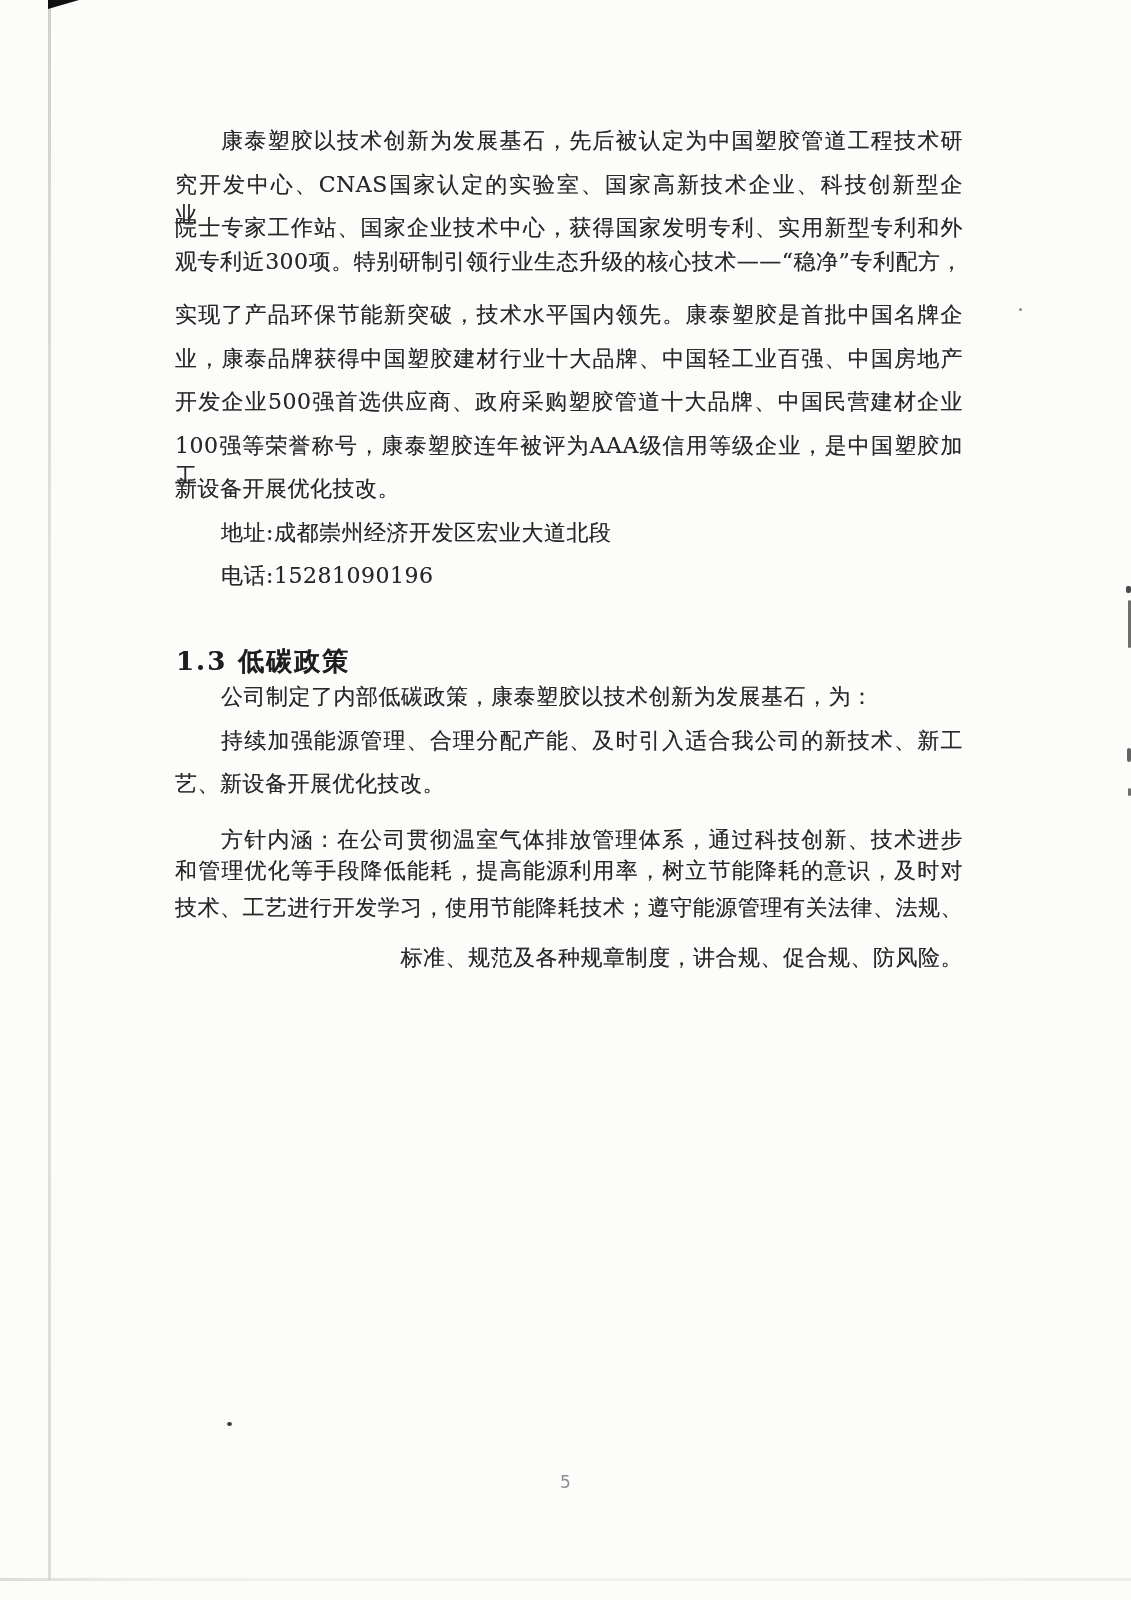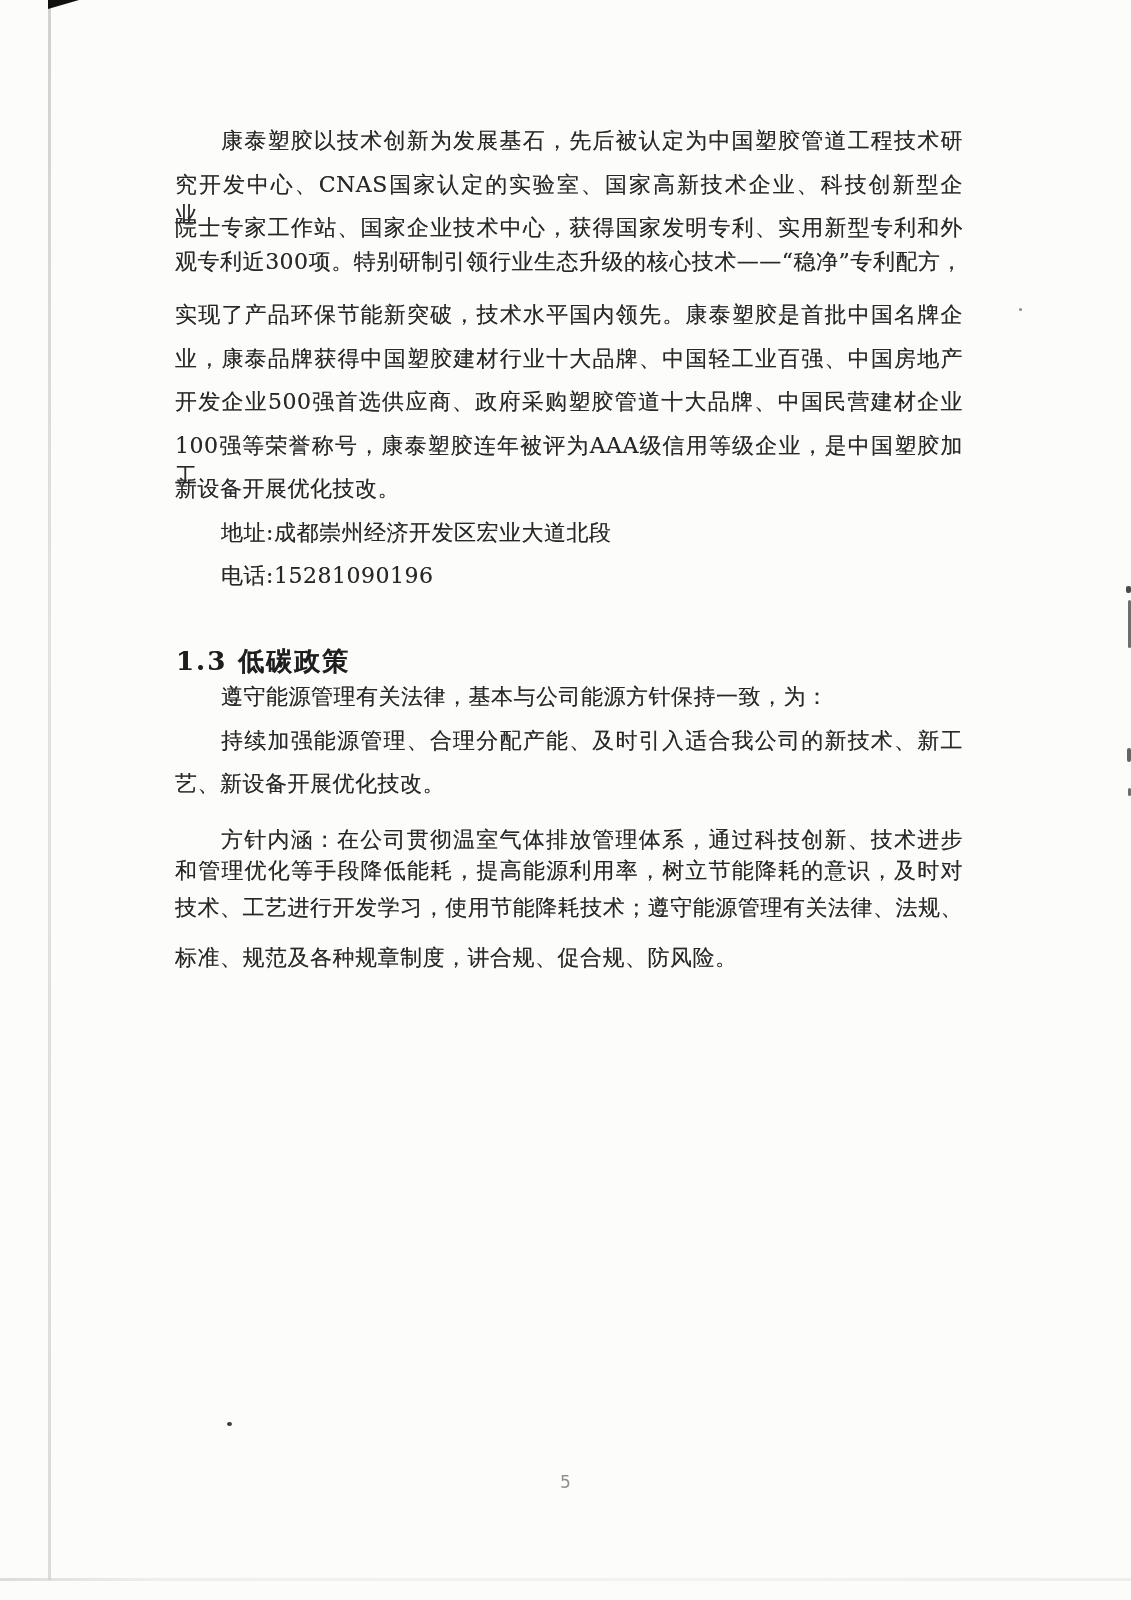--- a/index.html
+++ b/index.html
@@ -100,23 +100,23 @@
   <div class="ln jf" style="top:344px;">业，康泰品牌获得中国塑胶建材行业十大品牌、中国轻工业百强、中国房地产</div>
   <div class="ln jf" style="top:387px;">开发企业500强首选供应商、政府采购塑胶管道十大品牌、中国民营建材企业</div>
   <div class="ln jf" style="top:431px;">100强等荣誉称号，康泰塑胶连年被评为AAA级信用等级企业，是中国塑胶加工</div>
   <div class="ln" style="top:474px;">新设备开展优化技改。</div>
 
   <div class="ln ind" style="top:518px;">地址:成都崇州经济开发区宏业大道北段</div>
   <div class="ln ind" style="top:561px;">电话:15281090196</div>
 
   <div class="heading">1.3 低碳政策</div>
 
-  <div class="ln ind" style="top:682px;">遵守能源管理有关法律，基本与公司能源方针保持一致，为：</div>
+  <div class="ln ind" style="top:682px;">公司制定了内部低碳政策，康泰塑胶以技术创新为发展基石，为：</div>
   <div class="ln jf ind" style="top:726px;">持续加强能源管理、合理分配产能、及时引入适合我公司的新技术、新工</div>
   <div class="ln" style="top:769px;">艺、新设备开展优化技改。</div>
   <div class="ln jf ind" style="top:813px;margin-top:12px;">方针内涵：在公司贯彻温室气体排放管理体系，通过科技创新、技术进步</div>
   <div class="ln jf" style="top:856px;">和管理优化等手段降低能耗，提高能源利用率，树立节能降耗的意识，及时对</div>
   <div class="ln jf" style="top:895px;font-family:Liberation Mono, monospace;">技术、工艺进行开发学习，使用节能降耗技术；遵守能源管理有关法律、法规、</div>
-  <div class="ln" style="top:943px;">标准、规范及各种规章制度，讲合规、促合规、防风险。</div>
+  <div class="ln" style="top:943px;text-align:right;">标准、规范及各种规章制度，讲合规、促合规、防风险。</div>
 
   <div class="page-number">5</div>
 
 </div>
 
 </body></html>

